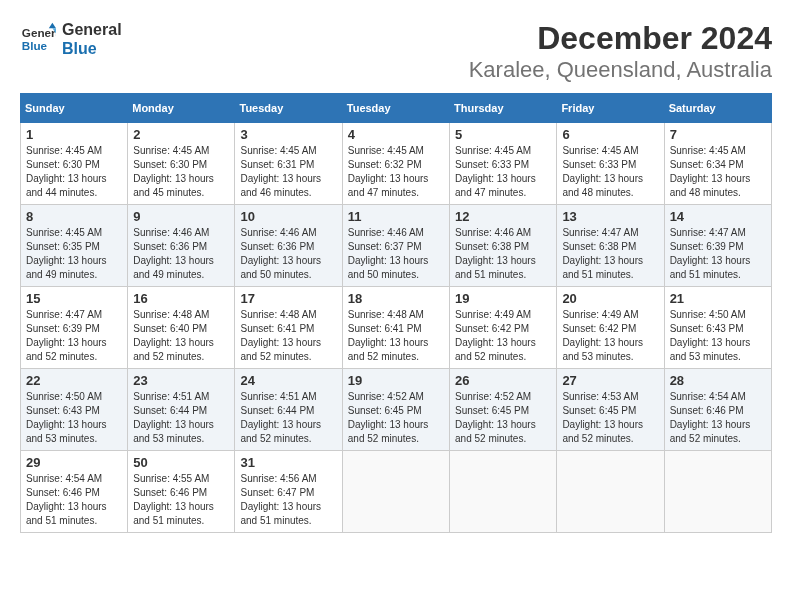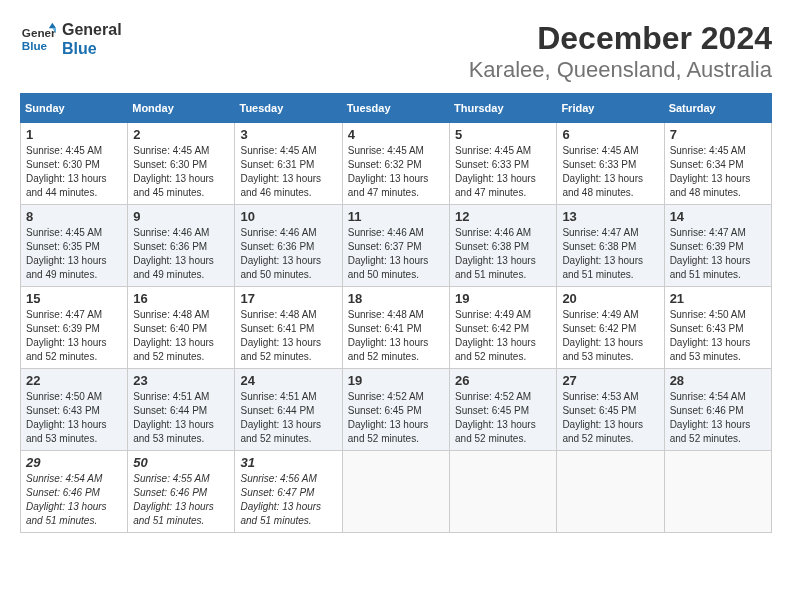--- a/index.html
+++ b/index.html
@@ -73,21 +73,20 @@
       font-size: 10px;
       color: #333;
       line-height: 1.4;
       margin-top: 9px;
     }
     .empty-cell {
       background: #f9f9f9 !important;
     }
     .last-row td {
       height: 70px;
-      font-style: italic;
     }
   </style>
 </head>
 <body>
 
 <div class="header-section">
   <div class="logo">
     <svg class="logo-icon" viewBox="0 0 40 40" xmlns="http://www.w3.org/2000/svg">
       <text x="2" y="18" font-size="13" font-weight="bold" fill="#333">General</text>
       <text x="2" y="32" font-size="13" font-weight="bold" fill="#1a6faf">Blue</text>

